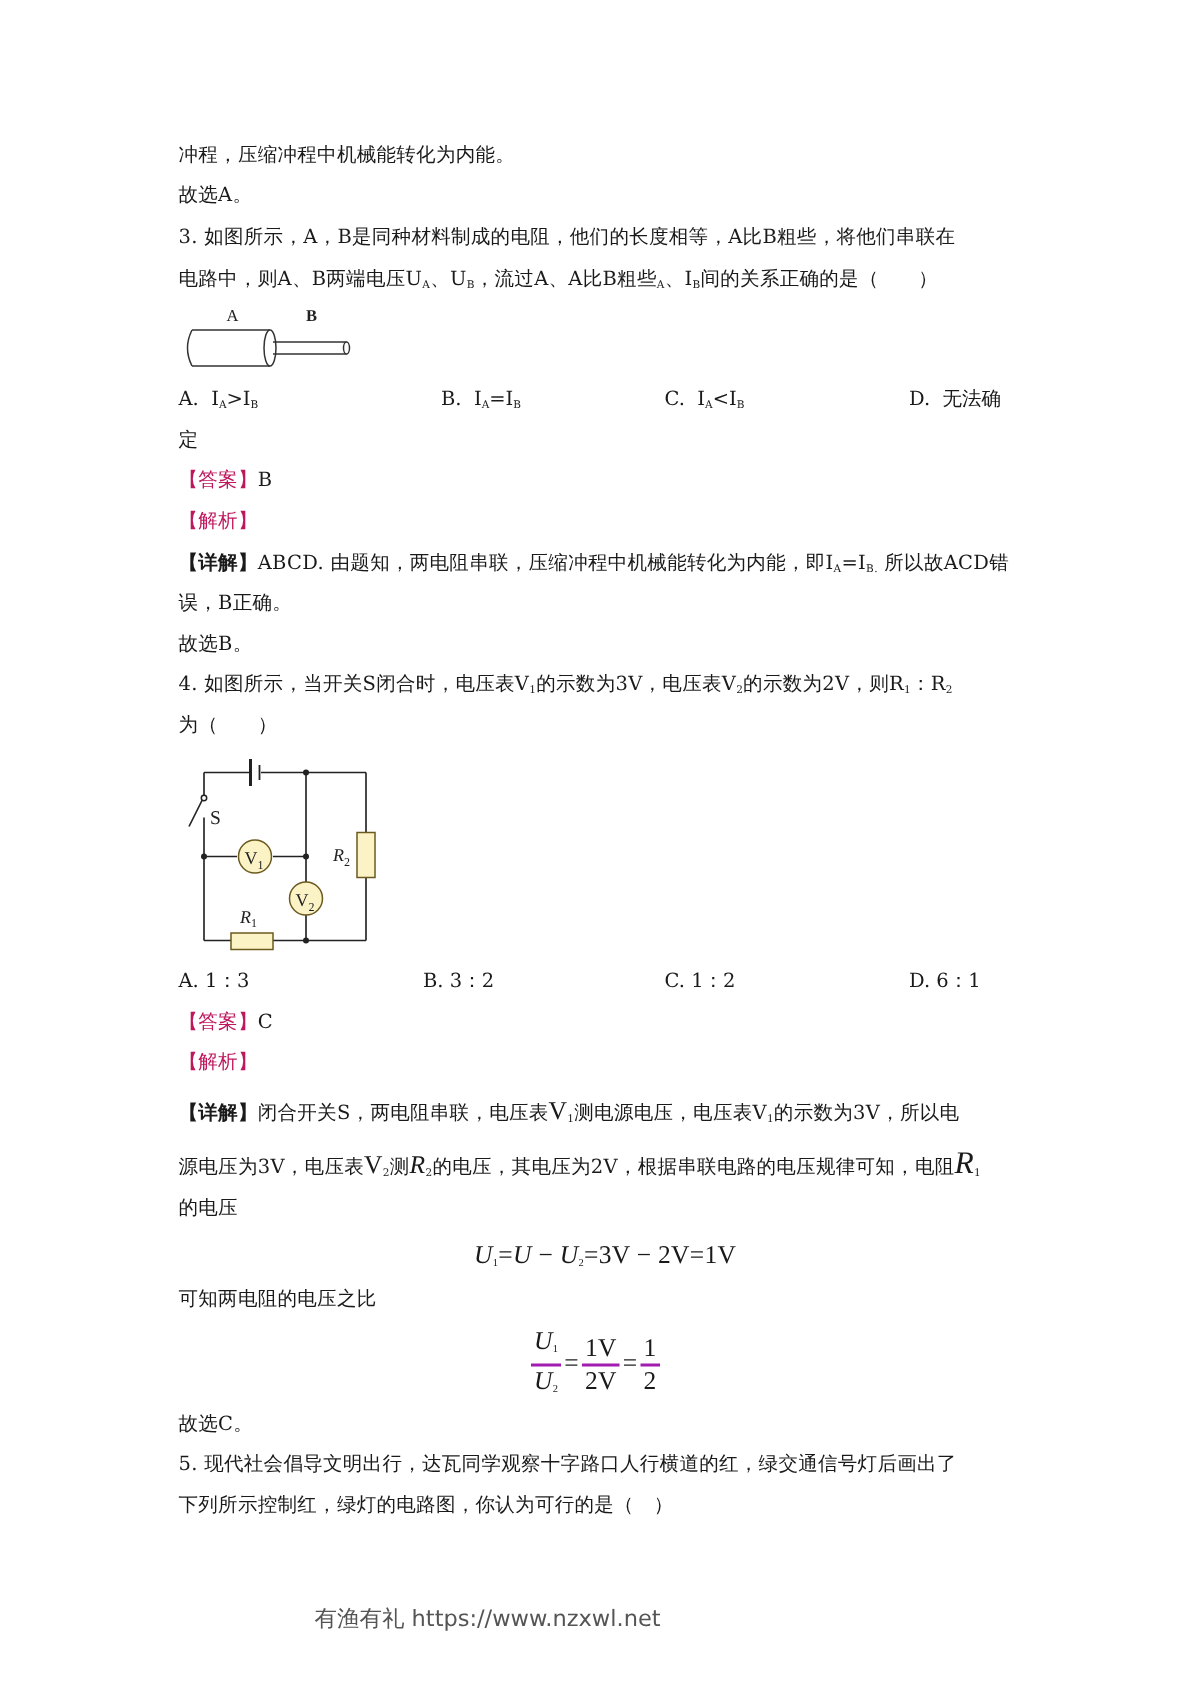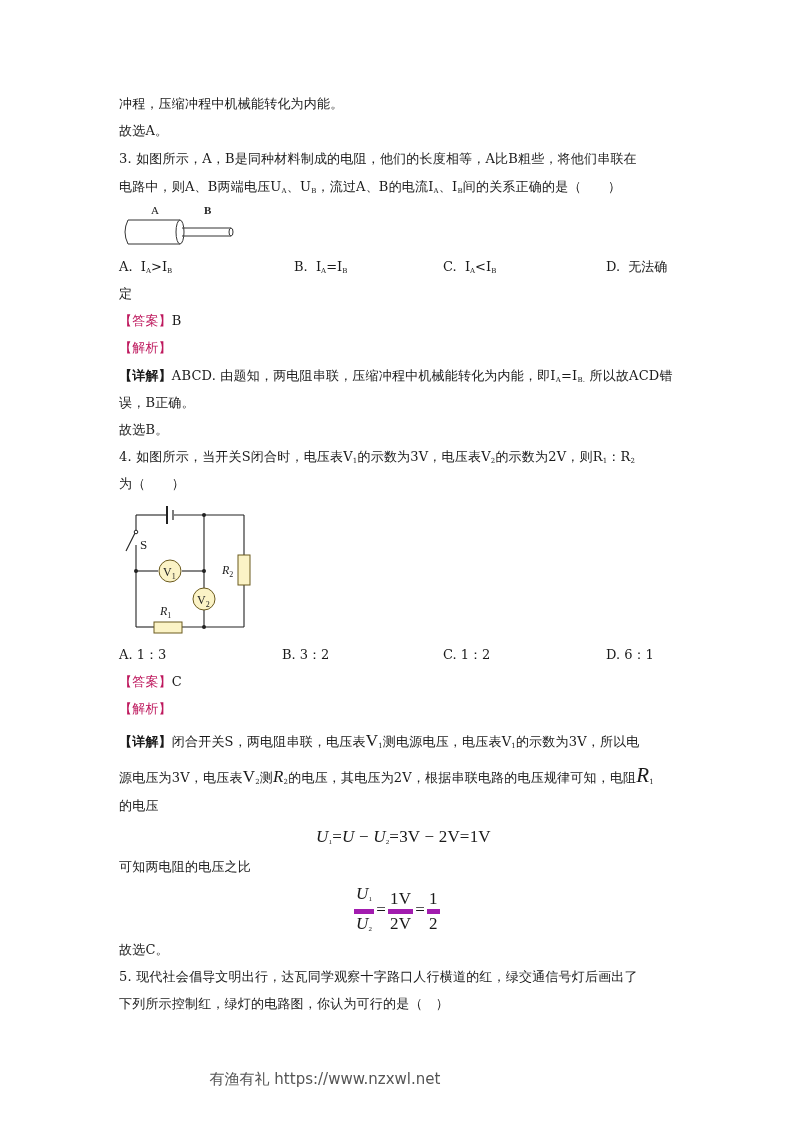--- a/index.html
+++ b/index.html
@@ -10,37 +10,37 @@
   }
   .line { position: absolute; left: 119px; white-space: nowrap; font-size: 13px; line-height: 18px; letter-spacing: 0.2px; }
   .tag { color: #be185d; }
   .tag-bold { font-weight: bold; }
   sub { font-size: 7px; vertical-align: -2px; }
   .opt { position: absolute; white-space: nowrap; font-size: 13px; line-height: 18px; }
   .math { font-family: "Liberation Serif", "DejaVu Serif", serif; font-size: 17px; }
   .mi { font-style: italic; }
   .bigV { font-family: "Liberation Serif", serif; font-size: 17px; }
   .frac { display: inline-flex; flex-direction: column; align-items: center; vertical-align: middle; margin: 0 2px; }
-  .frac .num { border-bottom: 5px solid #a21caf; padding: 0 2px; line-height: 20px; }
+  .frac .num { border-bottom: 2px solid #a21caf; padding: 0 2px; line-height: 20px; }
   .frac .den { padding: 0 2px; line-height: 20px; }
   .footer {
     position: absolute; left: 0; width: 650px; top: 1070px; text-align: center;
     font-family: "DejaVu Sans", "Liberation Sans", sans-serif; font-size: 15px; color: #555555;
   }
   svg { position: absolute; }
 </style>
 </head>
 <body>
 
 <div class="line" style="top:95px">冲程，压缩冲程中机械能转化为内能。</div>
 <div class="line" style="top:122px">故选A。</div>
 
 <div class="line" style="top:150px">3. 如图所示，A，B是同种材料制成的电阻，他们的长度相等，A比B粗些，将他们串联在</div>
 <div class="line" style="top:178px">
-  <span>电路中，则A、B两端电压U</span><sub>A</sub><span>、U</span><sub>B</sub><span>，流过A、B的电流I</span><sub>A</sub><span>、I</span><sub>B</sub><span>间的关系正确的是（　　）</span>
+  <span>电路中，则A、B两端电压U</span><sub>A</sub><span>、U</span><sub>B</sub><span>，流过A、A比B粗些</span><sub>A</sub><span>、I</span><sub>B</sub><span>间的关系正确的是（　　）</span>
 </div>
 
 <svg style="left:118px; top:202px" width="125" height="45" viewBox="0 0 125 45">
   <text x="33" y="12" font-size="11" font-family="Liberation Serif, serif" fill="#222">A</text>
   <text x="86" y="12" font-size="11" font-family="Liberation Serif, serif" font-weight="bold" fill="#222">B</text>
   <path d="M10,18 L62,18 M10,42 L62,42" stroke="#333" stroke-width="1" fill="none"></path>
   <path d="M10,18 Q4,30 10,42" stroke="#333" stroke-width="1" fill="none"></path>
   <ellipse cx="62" cy="30" rx="4" ry="12" stroke="#333" stroke-width="1" fill="#fff"></ellipse>
   <path d="M64,26 L113,26 M64,34 L113,34" stroke="#333" stroke-width="1" fill="none"></path>
   <ellipse cx="113" cy="30" rx="2" ry="4" stroke="#333" stroke-width="1" fill="#fff"></ellipse>

